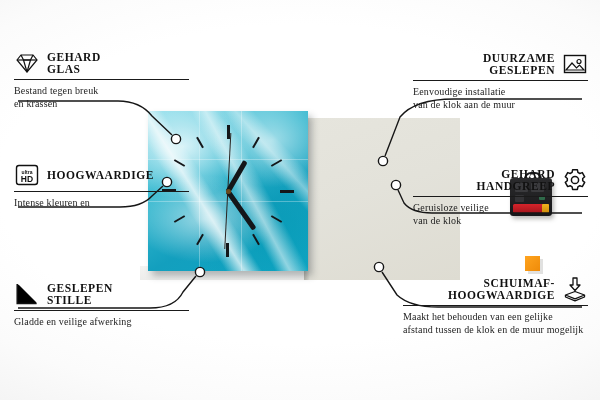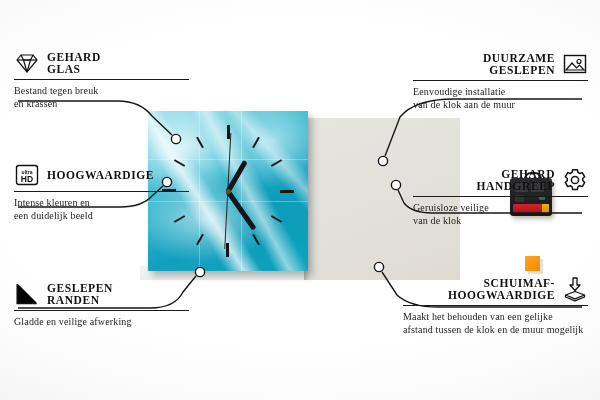--- a/index.html
+++ b/index.html
@@ -242,40 +242,39 @@
           <text x="13" y="19.5" font-family="Liberation Sans, sans-serif" font-size="8.5" font-weight="700" text-anchor="middle" fill="#111">HD</text>
         </svg>
       </span>
       <span class="titles">
         <div class="t1">HOOGWAARDIGE</div>
       </span>
     </div>
     <div class="rule"></div>
     <div class="desc">
       <div>Intense kleuren en</div>
-      <div>een duidelijk beeld</div>
     </div>
   </div>
 
   <div class="feat left" id="f-geslepen">
     <div class="head">
       <span class="ico">
         <svg viewBox="0 0 26 26">
             <g stroke="#111" stroke-width="1.5" stroke-linecap="butt">
           <path d="M4 4 L22 22"></path>
               <path d="M4 9 L17 22"></path>
               <path d="M4 14 L12 22"></path>
               <path d="M4 19 L7 22"></path>
           <path d="M3.2 3 V22.6 H22.6"></path>
             </g>
           </svg>
       </span>
       <span class="titles">
         <div class="t1">GESLEPEN</div>
-        <div class="t2">RANDEN</div>
+        <div class="t2">STILLE</div>
       </span>
     </div>
     <div class="rule"></div>
     <div class="desc">
       <div>Gladde en veilige afwerking</div>
     </div>
   </div>
 
   <div class="feat right" id="f-duurzame">
     <div class="head">

